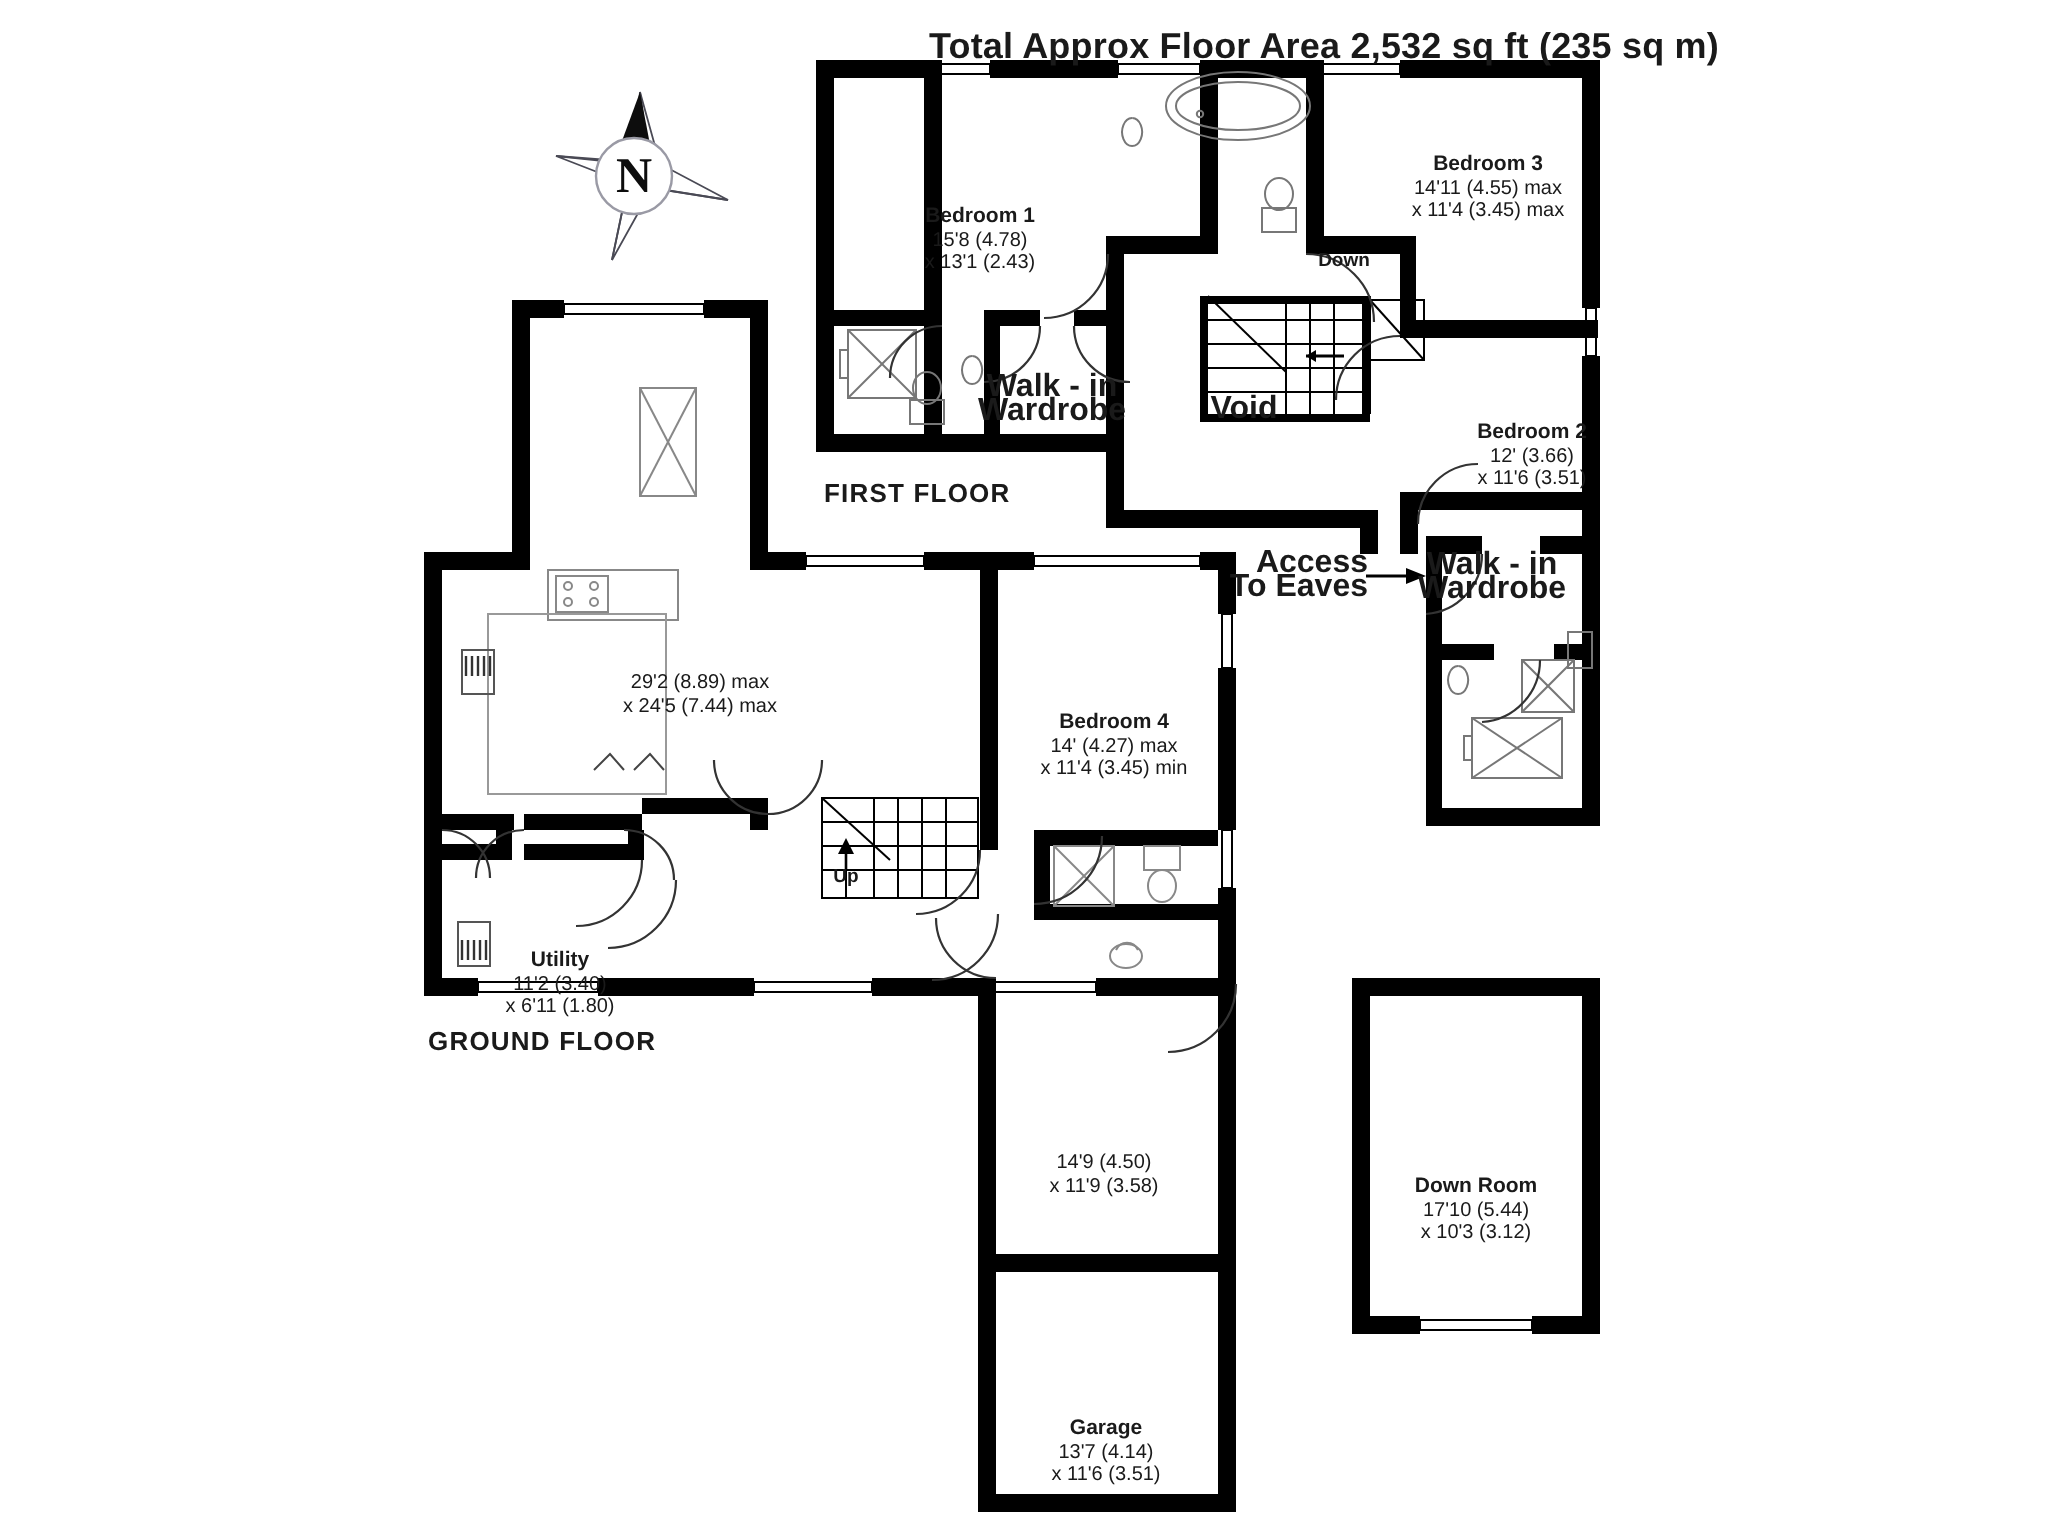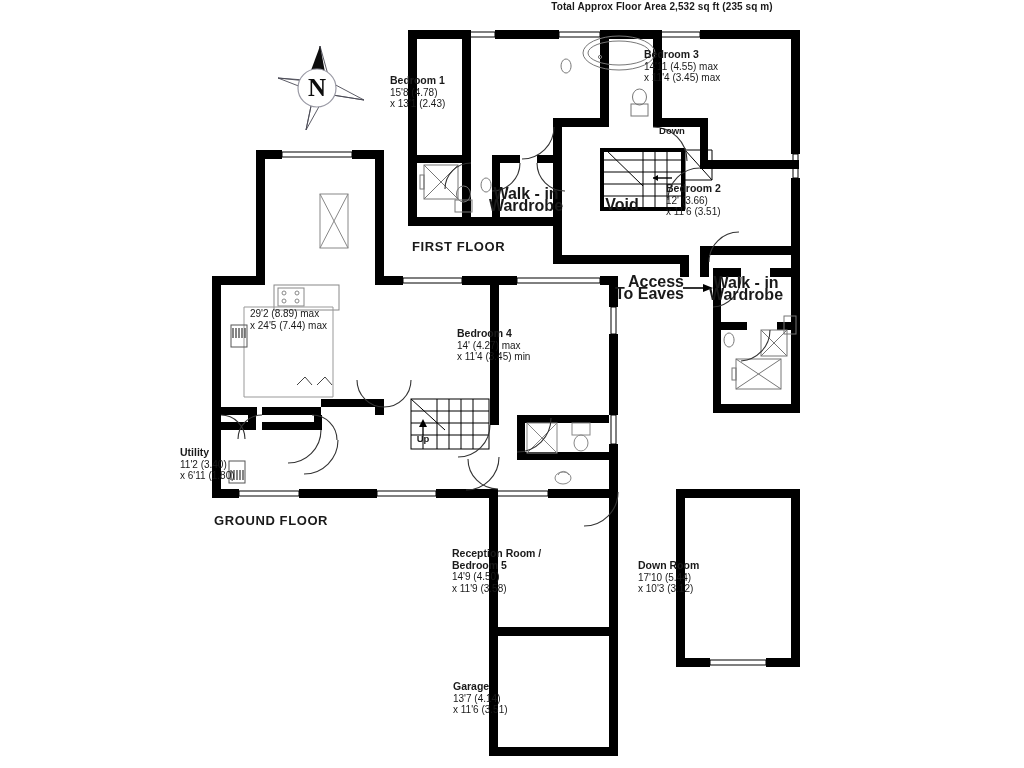--- a/index.html
+++ b/index.html
@@ -16,40 +16,42 @@
     overflow: hidden;
   }
   #plan {
     position: absolute;
     left: 0; top: 0;
     width: 1024px;
     height: 768px;
   }
   .title {
     position: absolute;
-    top: 1px;
+    top: 13px;
     left: 0;
     width: 1024px;
     text-align: center;
-    font-size: 10px;
+    font-size: 18px;
     font-weight: bold;
     letter-spacing: 0.1px;
     padding-left: 300px;
     box-sizing: border-box;
   }
   .floor-label {
     position: absolute;
     font-size: 13px;
     font-weight: bold;
     letter-spacing: 0.6px;
   }
   .room {
     position: absolute;
+    text-align: center;
     line-height: 11.6px;
     width: 200px;
+    margin-top: 28px;
   }
   .room .nm {
     font-size: 10.5px;
     font-weight: bold;
     display: block;
     white-space: pre-line;
   }
   .room .dim {
     font-size: 10px;
     display: block;
@@ -433,22 +435,20 @@
   <span class="dim">x 6'11 (1.80)</span>
 </div>
 
 <div class="room" style="left:457px; top:328px;">
   <span class="nm">Bedroom 4</span>
   <span class="dim">14' (4.27) max</span>
   <span class="dim">x 11'4 (3.45) min</span>
 </div>
 
 <div class="room" style="left:452px; top:548px;">
-  <span class="nm">Reception Room /
-Bedroom 5</span>
   <span class="dim">14'9 (4.50)</span>
   <span class="dim">x 11'9 (3.58)</span>
 </div>
 
 <div class="room" style="left:453px; top:681px;">
   <span class="nm">Garage</span>
   <span class="dim">13'7 (4.14)</span>
   <span class="dim">x 11'6 (3.51)</span>
 </div>
 

